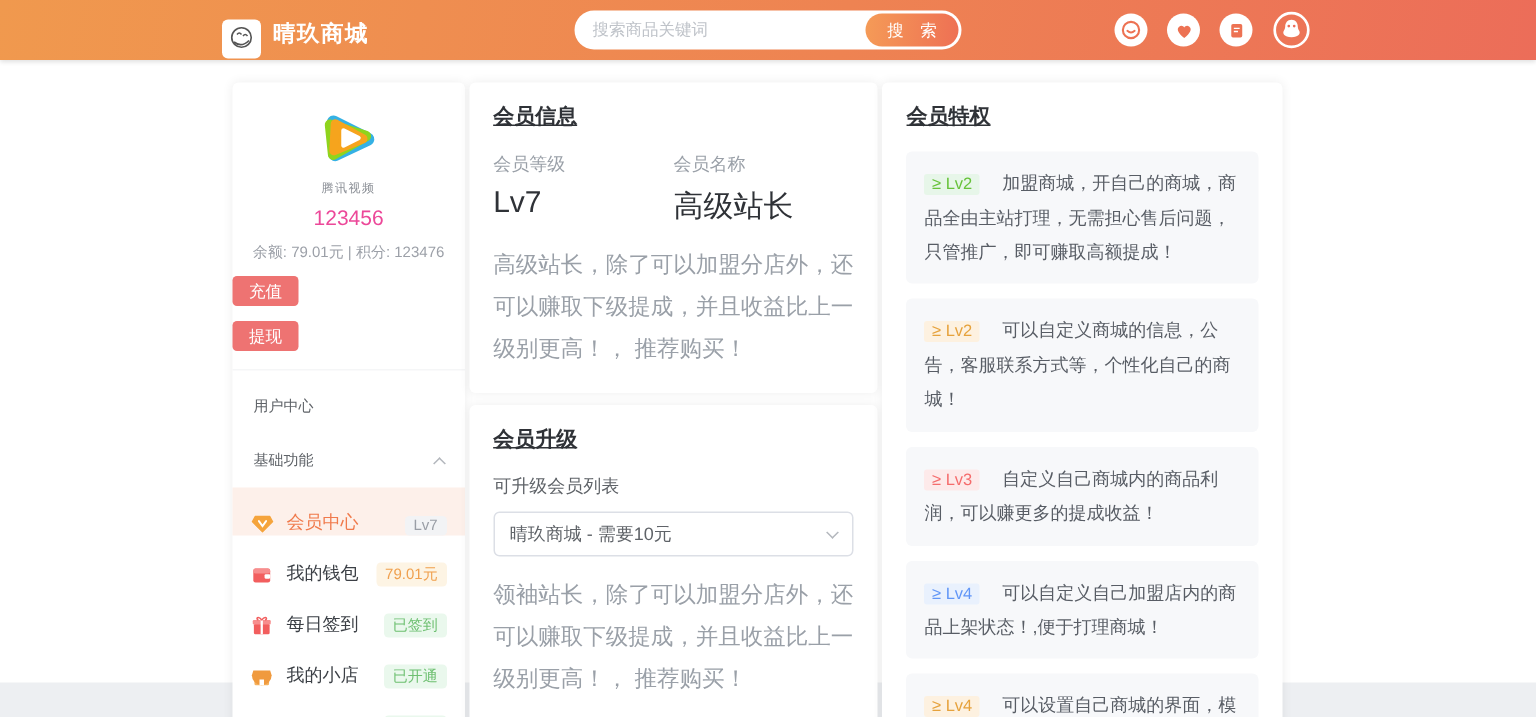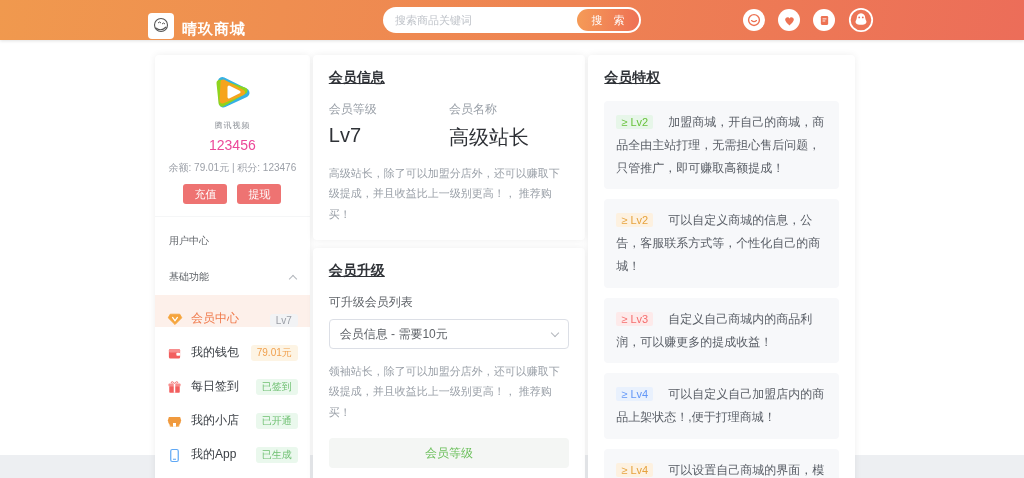--- a/index.html
+++ b/index.html
@@ -3,21 +3,21 @@
 <meta charset="utf-8">
 <style>
   * { margin:0; padding:0; box-sizing:border-box; }
   html,body { width:1024px; height:478px; overflow:hidden; background:#fff;
     font-family:"Liberation Sans","DejaVu Sans",sans-serif; font-size:12px; color:#333; }
 
   
   .header { position:relative; height:40px; display:flex; align-items:center;
     background:linear-gradient(100deg,#f0994e 0%,#ee8352 55%,#ec6d59 100%);
     box-shadow:0 1px 3px rgba(0,0,0,.12); z-index:3; }
-  .logo-wrap { display:flex; align-items:flex-end; margin-left:148px;margin-top:12px; }
+  .logo-wrap { display:flex; align-items:flex-start; margin-left:148px;margin-top:12px; }
   .logo-box { width:26px; height:26px; background:#fff; border-radius:4px; display:flex;
     align-items:center; justify-content:center; cursor:pointer; }
   .brand { color:#fff; font-size:15px; font-weight:bold; margin-left:8px; letter-spacing:1px; }
   .searchbar { position:absolute; left:50%; top:7px; transform:translateX(-50%);
     width:258px; height:26px; background:#fff; border-radius:13px; display:flex;
     align-items:center; padding:2px 2px 2px 4px; }
   .searchbar input { flex:1; border:none; outline:none; font-size:11px; padding:0 8px;
     color:#333; background:transparent; min-width:0; }
   .searchbar input::placeholder { color:#bfc3c9; }
   .search-btn { width:62px; height:22px; border:none; border-radius:11px; color:#fff;
@@ -36,21 +36,21 @@
     margin:15px 0 0 155px; width:700px; align-items:flex-start; }
   .card { background:#fff; border-radius:4px; box-shadow:0 0 7px rgba(0,0,0,.07); }
 
   
   .sidebar { width:155px; min-height:470px; padding-top:14px; }
   .avatar-blk { text-align:center; }
   .avatar { display:inline-block; cursor:pointer; }
   .avatar-cap { font-size:8px; color:#8b8f96; letter-spacing:1px; margin-top:-2px; }
   .uname { font-size:14px; color:#ec4899; margin-top:6px; text-align:center; }
   .balance { font-size:10px; color:#9ca0a8; margin-top:8px; text-align:center; white-space:nowrap; }
-  .ubtns { display:flex; justify-content:center; gap:10px; margin:9px 0 12px; }
+  .ubtns { display:flex; justify-content:center; gap:10px; margin:9px 0 12px;flex-direction:column; }
   .ubtn { width:44px; height:20px; border:none; border-radius:3px; background:#ee7372;
     color:#fff; font-size:11px; cursor:pointer; }
   .menu { border-top:1px solid #f5f6f7; padding-top:4px; }
   .sec-row { height:32px; display:flex; align-items:center; justify-content:space-between;
     padding:0 14px; color:#5f6368; font-size:10px; cursor:pointer; margin-top:4px; }
   .chev { width:6px; height:6px; border-right:1.3px solid #b3b7bd; border-bottom:1.3px solid #b3b7bd; }
   .chev.up { transform:rotate(-135deg); margin-top:3px; }
   .chev.down { transform:rotate(45deg); margin-bottom:3px; }
   .menu-row { height:32px; display:flex; align-items:flex-end; padding:0 12px; cursor:pointer;
     margin-top:2px; }
@@ -64,21 +64,21 @@
   .b-green { background:#eaf8ed; color:#6fc072; }
 
   
   .midcol { width:273px; display:flex; flex-direction:column; gap:8px; }
   .pad { padding:14px 16px 16px; }
   .ctitle { font-size:14px; font-weight:bold; color:#2f3237; margin-bottom:14px;text-decoration:underline; }
   .frow { display:flex; }
   .fcol { width:50%; }
   .flabel { font-size:12px; color:#9aa0a8; margin-bottom:6px; }
   .fvalue { font-size:20px; color:#2f3237; }
-  .desc { font-size:11px; color:#9aa0a8; line-height:1.85; margin-top:12px; }
+  .desc { font-size:15px; color:#9aa0a8; line-height:1.85; margin-top:12px; }
   .sel-label { font-size:12px; color:#5f6368; margin-bottom:8px; }
   .selectbox { height:30px; border:1px solid #dcdfe6; border-radius:4px; display:flex;
     align-items:center; justify-content:space-between; padding:0 10px; cursor:pointer;
     color:#5f6368; font-size:12px; }
   .upg-btn { width:100%; height:30px; margin-top:16px; border:none; border-radius:4px;
     background:#f4f6f4; color:#6cc05c; font-size:12px; cursor:pointer; }
 
   
   .privcol { width:267px; }
   .priv-item { background:#f7f8fa; border-radius:4px; padding:10px 12px; margin-top:10px;
@@ -258,21 +258,21 @@
           <div class="fvalue">高级站长</div>
         </div>
       </div>
       <div class="desc">高级站长，除了可以加盟分店外，还可以赚取下级提成，并且收益比上一级别更高！， 推荐购买！</div>
     </section>
 
     <section class="card pad">
       <div class="ctitle">会员升级</div>
       <div class="sel-label">可升级会员列表</div>
       <div class="selectbox">
-        <span>会员信息 - 需要10元</span>
+        <span>晴玖商城 - 需要10元</span>
         <span class="chev down"></span>
       </div>
       <div class="desc">领袖站长，除了可以加盟分店外，还可以赚取下级提成，并且收益比上一级别更高！， 推荐购买！</div>
       <button class="upg-btn">会员等级</button>
     </section>
   </div>
 
   <section class="card pad privcol">
     <div class="ctitle">会员特权</div>
 

